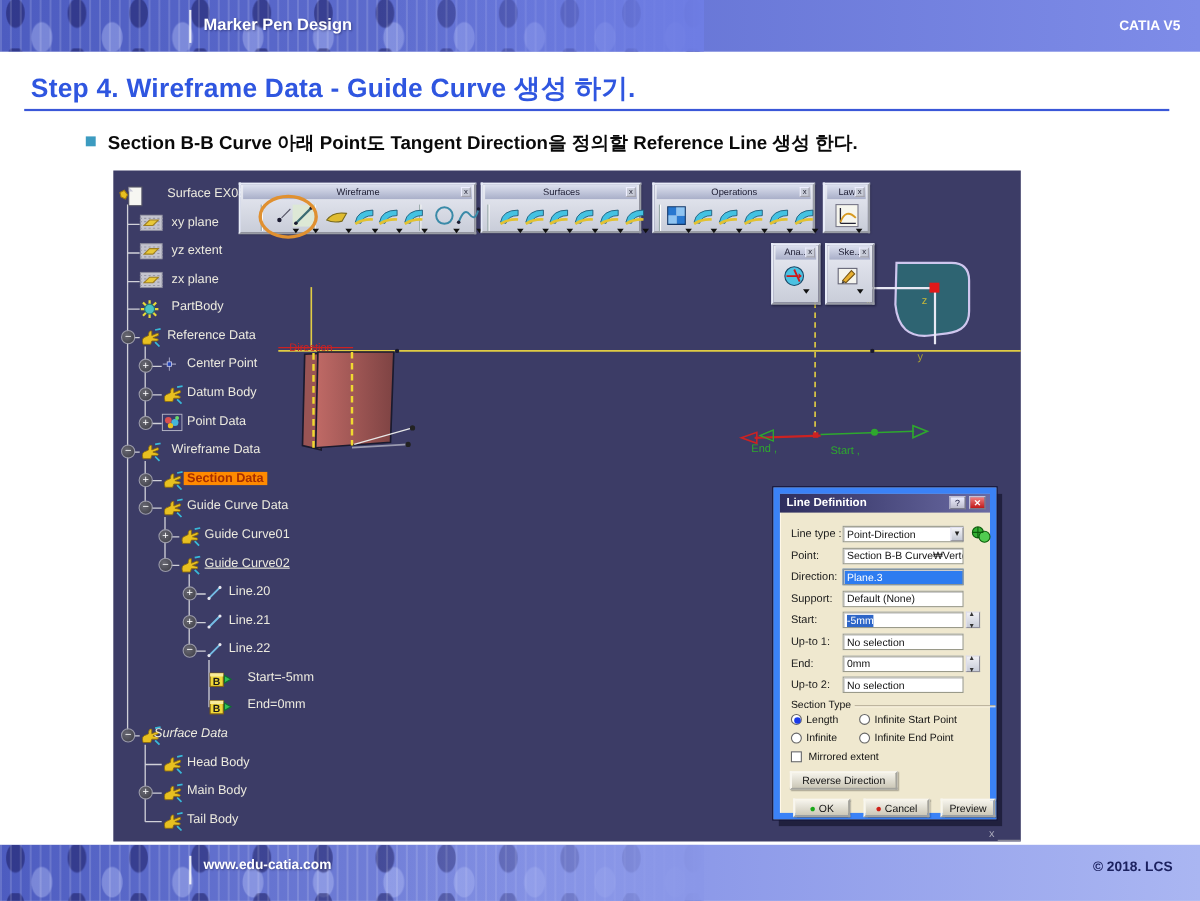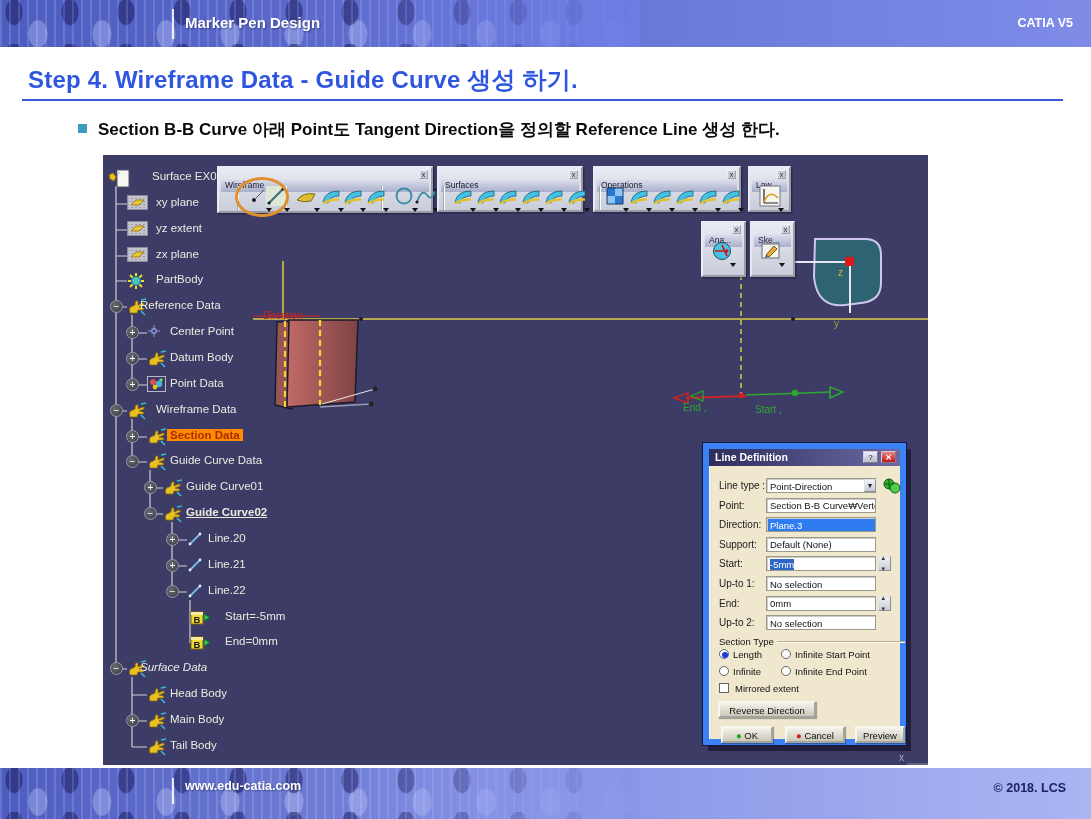--- a/index.html
+++ b/index.html
@@ -42,23 +42,23 @@
   .tlabel{color:#eceadf;font-size:11.5px;white-space:nowrap;padding:0 3px;}
   .tlabel.sel{background:#ff8a00;color:#a82e00;font-weight:bold;}
   .tlabel.under{text-decoration:underline;}
   .texp{position:absolute;width:13px;height:13px;border-radius:50%;
         background:radial-gradient(circle at 4px 4px,#6a6a74,#3a3a42);
         border:1px solid #9a9aa8;color:#fff;font-size:10px;line-height:11px;text-align:center;}
 
   
   .tbar{position:absolute;background:linear-gradient(#e9ebf3,#c9cdd9);
         border:2px outset #e8ecf8;box-shadow:1px 1px 2px rgba(0,0,20,.45);}
-  .tbar-title{position:absolute;left:2px;top:11px;right:2px;height:13px;
+  .tbar-title{position:absolute;left:2px;top:0;right:2px;height:13px;
         background:linear-gradient(#dde1ef,#a9afc9);color:#1a1a30;font-size:8.5px;
-        padding:1px 3px 0 4px;white-space:nowrap;overflow:hidden;}
+        padding:1px 3px 0 4px;white-space:nowrap;overflow:hidden;text-align:center;}
   .tbar-x{position:absolute;top:2px;right:3px;width:9px;height:9px;background:#c8ccd8;
         border:1px outset #eef;font-size:7px;line-height:7px;text-align:center;color:#223;}
   .tbar-ico{position:absolute;width:24px;height:24px;top:17px;}
   .tbar-ico .arr{position:absolute;right:-1px;bottom:-3px;width:0;height:0;
         border-left:3px solid transparent;border-right:3px solid transparent;border-top:4px solid #111;}
   .tbar-sep{position:absolute;top:18px;width:2px;height:24px;border-left:1px solid #9aa;border-right:1px solid #fff;}
 
   
   #dialog{left:600px;top:288px;width:203px;height:302px;background:#efe8cf;
           border:6px solid #3b82f6;outline:1px solid #16163a;
@@ -208,21 +208,21 @@
             <circle cx="9" cy="9" r="4.5" fill="#48c0c0" stroke="#1e7878"></circle>
           </svg></span>
         <span class="tlabel  " style="position:absolute;left:50px;top:1px;">PartBody</span>
       </div>
       <div class="trow" style="top: 143px; left: 0px;">
         <div class="texp" style="left:7px;top:2px;">−</div>
         <span style="position:absolute;left:24px;top:0px;"><svg width="20" height="18">
             <path d="M14 2 L19 1 M14 13 L18 17" stroke="#38b8d8" stroke-width="1.6"></path>
             <path d="M3 15 Q1 9 6 8 L8 7 Q8 2 11 3 L11 7 L16 5 Q18 5 17 7 L12 9 L16 10 Q18 11 16 12 L11 12 L10 15 Z" fill="#e8c020" stroke="#8a6a10" stroke-width="0.8"></path>
           </svg></span>
-        <span class="tlabel  " style="position:absolute;left:34px;top:1px;">Reference Data</span>
+        <span class="tlabel  " style="position:absolute;left:46px;top:1px;">Reference Data</span>
       </div>
       <div class="trow" style="top: 169px; left: 0px;">
         <div class="texp" style="left:23px;top:2px;">+</div>
         <span style="position:absolute;left:44px;top:0px;"><svg width="14" height="14">
             <path d="M7 1V13M1 7H13" stroke="#9a9ab8"></path>
             <rect x="5" y="5" width="4" height="4" fill="#2646b8" stroke="#d8d8f0" stroke-width="0.7"></rect>
           </svg></span>
         <span class="tlabel  " style="position:absolute;left:64px;top:1px;">Center Point</span>
       </div>
       <div class="trow" style="top: 195px; left: 0px;">
@@ -275,21 +275,21 @@
             <path d="M3 15 Q1 9 6 8 L8 7 Q8 2 11 3 L11 7 L16 5 Q18 5 17 7 L12 9 L16 10 Q18 11 16 12 L11 12 L10 15 Z" fill="#e8c020" stroke="#8a6a10" stroke-width="0.8"></path>
           </svg></span>
         <span class="tlabel  " style="position:absolute;left:80px;top:1px;">Guide Curve01</span>
       </div>
       <div class="trow" style="top: 350px; left: 0px;">
         <div class="texp" style="left:41px;top:2px;">−</div>
         <span style="position:absolute;left:60px;top:0px;"><svg width="20" height="18">
             <path d="M14 2 L19 1 M14 13 L18 17" stroke="#38b8d8" stroke-width="1.6"></path>
             <path d="M3 15 Q1 9 6 8 L8 7 Q8 2 11 3 L11 7 L16 5 Q18 5 17 7 L12 9 L16 10 Q18 11 16 12 L11 12 L10 15 Z" fill="#e8c020" stroke="#8a6a10" stroke-width="0.8"></path>
           </svg></span>
-        <span class="tlabel  under" style="position:absolute;left:80px;top:1px;font-weight:bold;">Guide Curve02</span>
+        <span class="tlabel  under" style="position:absolute;left:80px;top:1px;">Guide Curve02</span>
       </div>
       <div class="trow" style="top: 376px; left: 0px;">
         <div class="texp" style="left:63px;top:2px;">+</div>
         <span style="position:absolute;left:84px;top:0px;"><svg width="16" height="16">
             <path d="M3 13 L13 3" stroke="#74bce4" stroke-width="1.8"></path>
             <circle cx="3" cy="13" r="1.4" fill="#e8e8f0"></circle>
             <circle cx="13" cy="3" r="1.4" fill="#e8e8f0"></circle>
           </svg></span>
         <span class="tlabel  " style="position:absolute;left:102px;top:1px;">Line.20</span>
       </div>

